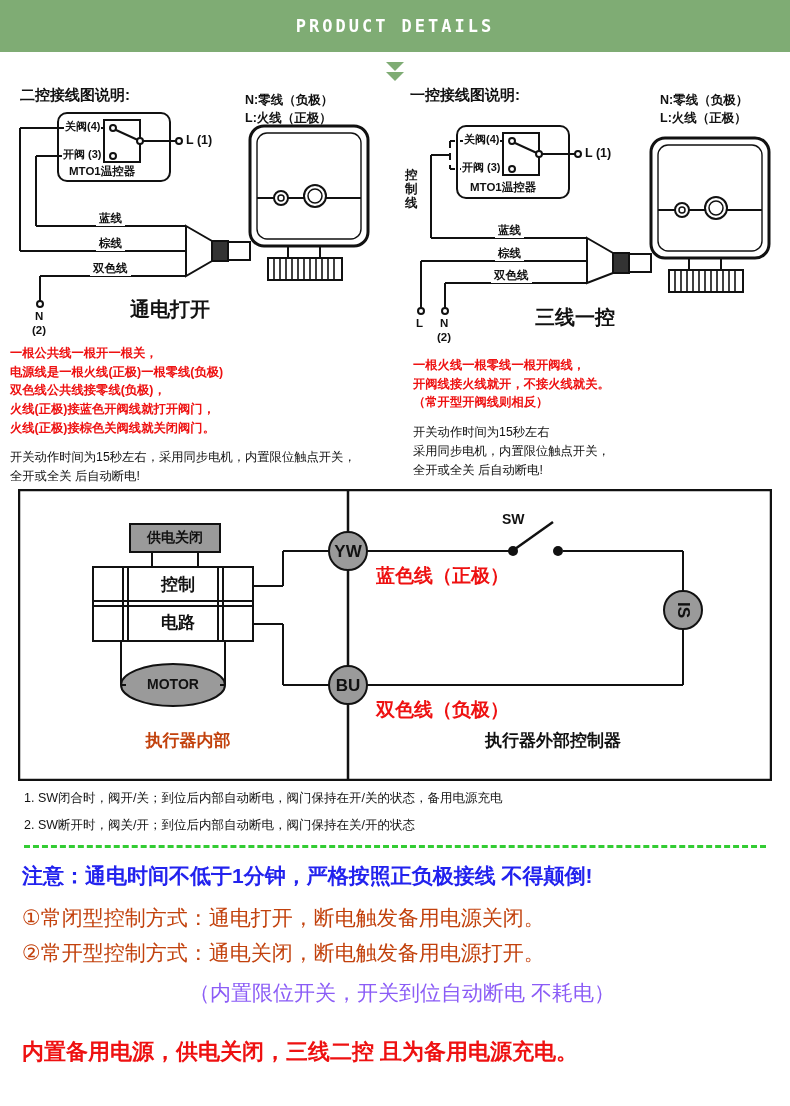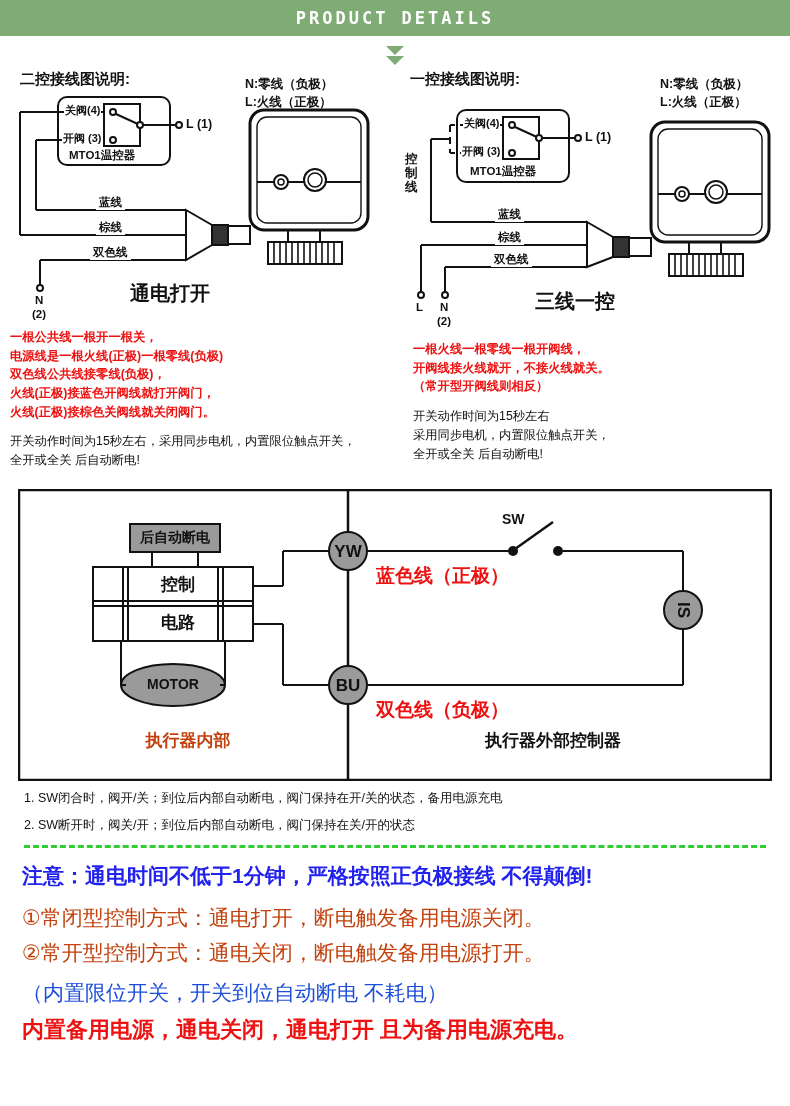--- a/index.html
+++ b/index.html
@@ -8,21 +8,21 @@
     width: 790px; height: 1106px;
     background: #ffffff;
     font-family: "Liberation Sans", "DejaVu Sans", sans-serif;
     color: #111;
     overflow: hidden;
     position: relative;
   }
 
   
   .header-bar {
-    height: 36px; width: 100%;
+    height: 52px; width: 100%;
     background: #7fac74;
     display: flex; align-items: center; justify-content: center;
   }
   .header-title {
     color: #ffffff; font-size: 17px; font-weight: bold;
     letter-spacing: 3px;
     font-family: "DejaVu Sans Mono", monospace;
   }
   .chevrons {
     height: 34px; display:flex; flex-direction:column;
@@ -59,21 +59,21 @@
     border-top: 3px dashed #33cc33;
   }
 
   
   .bottom { position:absolute; left:22px; top:862px; width:760px; }
   .warn-line {
     color:#2222ee; font-size:21px; font-weight:bold; white-space:nowrap;
     margin-bottom:14px; letter-spacing:0px;
   }
   .num-line { color:#c2410c; font-size:21px; white-space:nowrap; margin-bottom:7px; }
-  .paren-line { color:#1d4ed8; font-size:21px; white-space:nowrap; margin-top:12px; margin-bottom:8px; }
+  .paren-line { color:#8b5cf6; font-size:21px; white-space:nowrap; margin-top:12px; margin-bottom:30px;text-align:center; }
   .final-line { color:#ee1111; font-size:22px; font-weight:bold; white-space:nowrap; }
 </style>
 </head>
 <body>
 
 <div class="header-bar">
   <div class="header-title">PRODUCT DETAILS</div>
 </div>
 
 <div class="chevrons">
@@ -328,21 +328,21 @@
 
     <line x1="665" y1="178" x2="665" y2="196" stroke="#111" stroke-width="2"></line>
     <line x1="349" y1="196" x2="665" y2="196" stroke="#111" stroke-width="2"></line>
 
     <text x="330" y="62" text-anchor="middle" dominant-baseline="central" font-family="Liberation Sans, sans-serif" font-size="17" font-weight="bold" fill="#111">YW</text>
     <text x="330" y="196" text-anchor="middle" dominant-baseline="central" font-family="Liberation Sans, sans-serif" font-size="17" font-weight="bold" fill="#111">BU</text>
     <text x="665" y="121" text-anchor="middle" dominant-baseline="central" font-family="Liberation Sans, sans-serif" font-size="17" font-weight="bold" fill="#111" transform="rotate(90 665 121)">IS</text>
   </svg>
 
   
-  <div style="position:absolute;left:120px;top:40px;width:74px;text-align:center;font-size:14px;font-weight:bold;color:#111;">后自动断电</div>
+  <div style="position:absolute;left:120px;top:40px;width:74px;text-align:center;font-size:14px;font-weight:bold;color:#111;">供电关闭</div>
   <div style="position:absolute;left:118px;top:84px;width:84px;text-align:center;font-size:17px;font-weight:bold;color:#111;">控制</div>
   <div style="position:absolute;left:118px;top:122px;width:84px;text-align:center;font-size:17px;font-weight:bold;color:#111;">电路</div>
   <div style="position:absolute;left:113px;top:187px;width:84px;text-align:center;font-size:14px;font-weight:bold;color:#111;">MOTOR</div>
 
   <div style="position:absolute;left:484px;top:22px;font-size:14px;font-weight:bold;color:#111;">SW</div>
 
   <div style="position:absolute;left:358px;top:74px;font-size:19px;font-weight:bold;color:#ee1111;white-space:nowrap;">蓝色线（正极）</div>
   <div style="position:absolute;left:358px;top:208px;font-size:19px;font-weight:bold;color:#ee1111;white-space:nowrap;">双色线（负极）</div>
 
   <div style="position:absolute;left:95px;top:240px;width:150px;text-align:center;font-size:17px;font-weight:bold;color:#c2410c;">执行器内部</div>
@@ -354,14 +354,14 @@
   <div class="note-line">2. SW断开时，阀关/开；到位后内部自动断电，阀门保持在关/开的状态</div>
 </div>
 
 <div class="green-divider"></div>
 
 <div class="bottom">
   <div class="warn-line">注意：通电时间不低于1分钟，严格按照正负极接线 不得颠倒!</div>
   <div class="num-line">①常闭型控制方式：通电打开，断电触发备用电源关闭。</div>
   <div class="num-line">②常开型控制方式：通电关闭，断电触发备用电源打开。</div>
   <div class="paren-line">（内置限位开关，开关到位自动断电 不耗电）</div>
-  <div class="final-line">内置备用电源，通电关闭，通电打开 且为备用电源充电。</div>
+  <div class="final-line">内置备用电源，供电关闭，三线二控 且为备用电源充电。</div>
 </div>
 
 </body></html>

